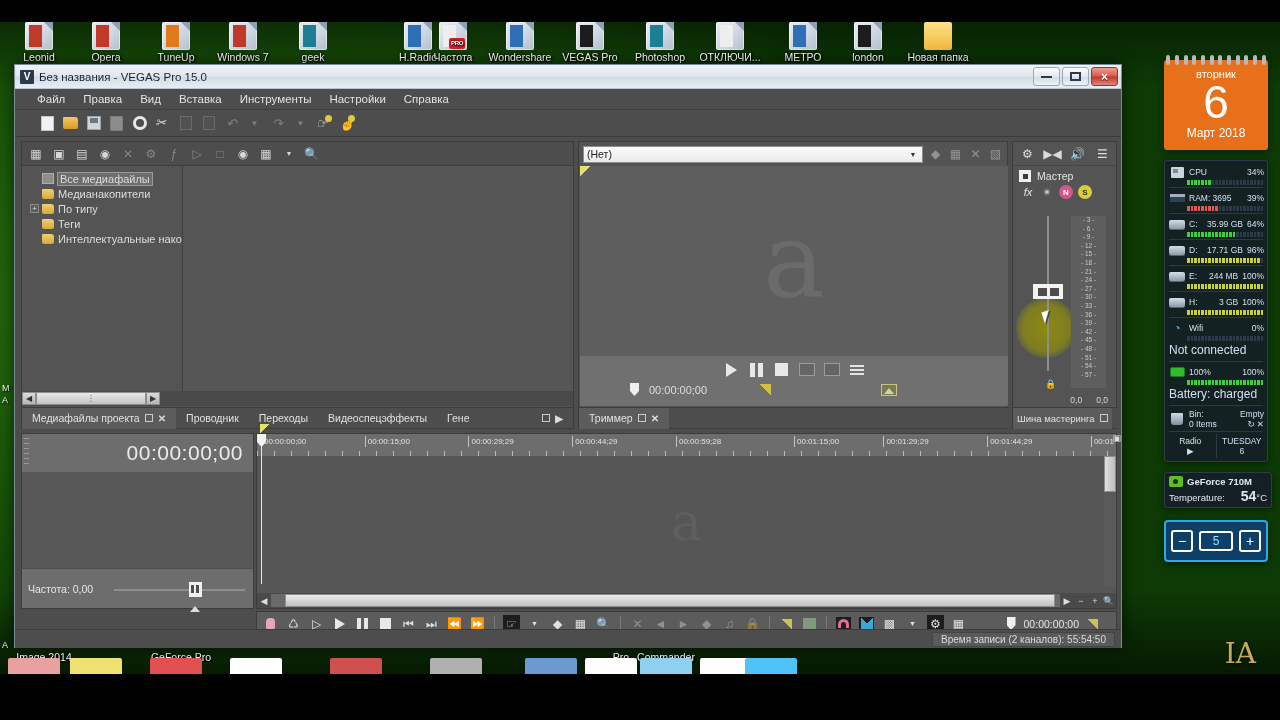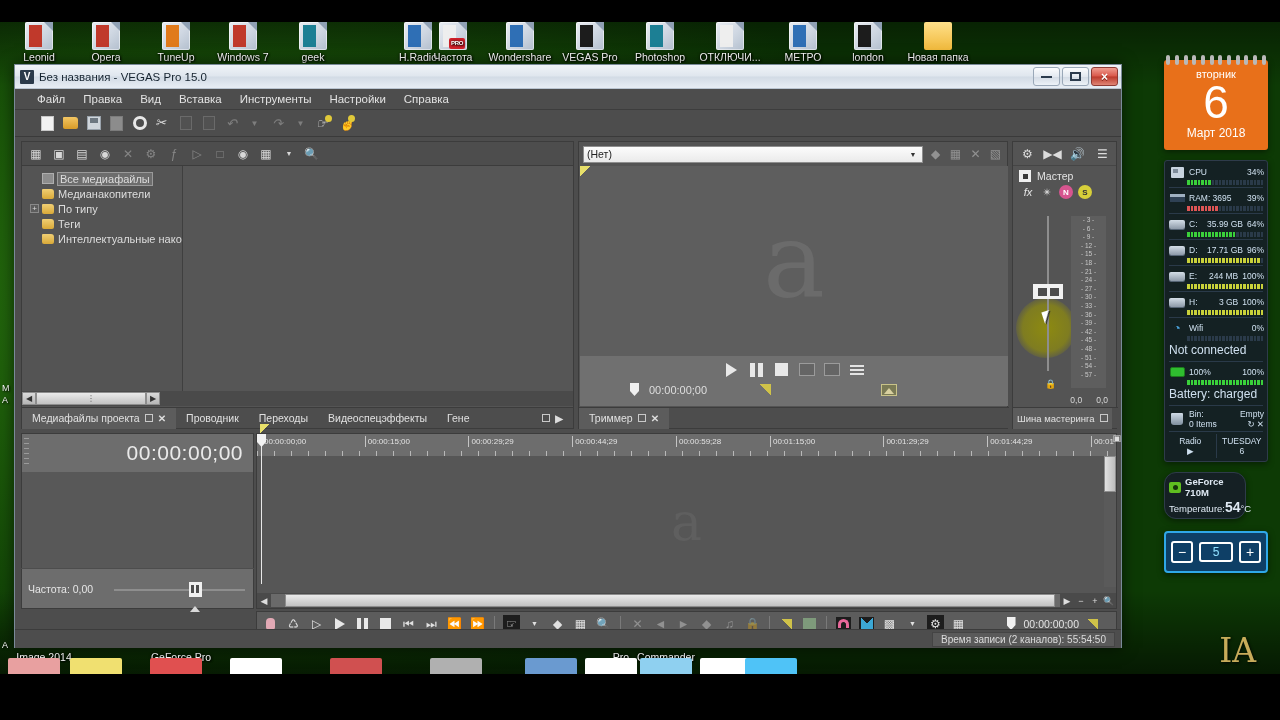--- a/index.html
+++ b/index.html
@@ -287,38 +287,38 @@
     box-shadow:0 1px 0 #566575;}
   .cpuchip{width:13px;height:11px;background:#c8d4df;border-radius:1px;position:relative;}
   .cpuchip::after{content:"";position:absolute;left:2px;top:2px;width:5px;height:4px;background:#7e8c9a;}
   .ramchip{width:15px;height:8px;background:#2f4154;border-top:3px solid #9fb0c0;}
   .wifiic{color:#4aa3dd;font-size:12px;}
   .batt{width:15px;height:10px;background:#2fbd2f;border:1px solid #1d7a1d;border-radius:2px;}
   .bin{width:12px;height:12px;background:linear-gradient(180deg,#cfdbe6,#7f8f9e);border-radius:1px 1px 3px 3px;}
   .gsplit{display:flex;}
   .gsplit>div{flex:1;text-align:center;font-size:8.5px;padding:2px 0;}
   .gsplit>div+div{border-left:1px solid #2a3a49;}
-  .gpu{ margin-top:10px; width:82px; background:rgba(22,30,40,.9); border:1px solid #2e3b4a; border-radius:12px;
+  .gpu{ margin-top:10px; width:108px; background:rgba(22,30,40,.9); border:1px solid #2e3b4a; border-radius:3px;
     color:#dfe9f3; padding:3px 4px; box-shadow:0 2px 6px rgba(0,0,0,.45);}
   .gpu .r1{display:flex;align-items:center;gap:4px;font-size:9.5px;font-weight:bold;}
   .gpueye{width:14px;height:11px;background:#5fbe20;border-radius:2px;position:relative;}
   .gpueye::after{content:"";position:absolute;left:4px;top:3px;width:5px;height:5px;border-radius:50%;background:#16340a;}
   .gpu .r2{display:flex;align-items:baseline;justify-content:space-between;font-size:9.5px;margin-top:1px;}
   .gpu .temp{font-size:14px;font-weight:bold;}
   .vol{ margin-top:12px; width:104px; height:42px; background:#0e3f66; border:2px solid #2fa8e8;
     border-radius:4px; display:flex; align-items:center; justify-content:center; gap:6px;
     box-shadow:0 2px 6px rgba(0,0,0,.5);}
   .vol .vb{ width:22px;height:22px; border:2px solid #fff; border-radius:3px; background:#0e3f66;
     color:#fff; font-size:14px; line-height:18px; text-align:center; }
   .vol .vv{ width:34px;height:20px;border:2px solid #fff;border-radius:3px; color:#8fe0ff;
     font-size:12px; display:flex;align-items:center;justify-content:center;}
   .edgeletters{ position:absolute; left:2px; width:12px; color:#fff; font-size:9px;
     text-shadow:1px 1px 2px #000; line-height:11px;}
   .la-logo{ position:absolute; right:24px; bottom:50px; color:#e9c46a; font-family:"DejaVu Serif",serif;
-    font-size:33px; opacity:.85; text-shadow:1px 1px 3px #000;}
+    font-size:28px; opacity:.85; text-shadow:1px 1px 3px #000;}
   .tbapp{position:absolute;bottom:0;height:16px;background:#d9d9d9;border-radius:2px 2px 0 0;}
 </style>
 </head>
 <body>
 
 <div id="desktop"></div>
 <div class="blackbar" id="topblack"></div>
 <div class="blackbar" id="botblack"></div>
 
 <div id="desktop-icons">
@@ -1042,21 +1042,21 @@
       </div>
 
       <div class="tlarea">
         <div class="tl-ruler" id="tl-ruler">
           <div class="rminor"></div>
         <div class="rtick" style="left: 4px;">00:00:00;00</div>
             <div class="rtick" style="left: 107.735px;">00:00:15;00</div>
             <div class="rtick" style="left: 211.47px;">00:00:29;29</div>
             <div class="rtick" style="left: 315.205px;">00:00:44;29</div>
             <div class="rtick" style="left: 418.94px;">00:00:59;28</div>
-            <div class="rtick" style="left: 513px;">00:01:15;00</div>
+            <div class="rtick" style="left: 537px;">00:01:15;00</div>
             <div class="rtick" style="left: 626.41px;">00:01:29;29</div>
             <div class="rtick" style="left: 730.145px;">00:01:44;29</div>
             <div class="rtick" style="left: 833.88px;">00:01</div>
           </div>
         <div class="tlmark"></div>
         <div class="playhead">
           <div class="phhead"></div>
         </div>
         <div class="tl-canvas">
           <span class="aglyph">a</span>

